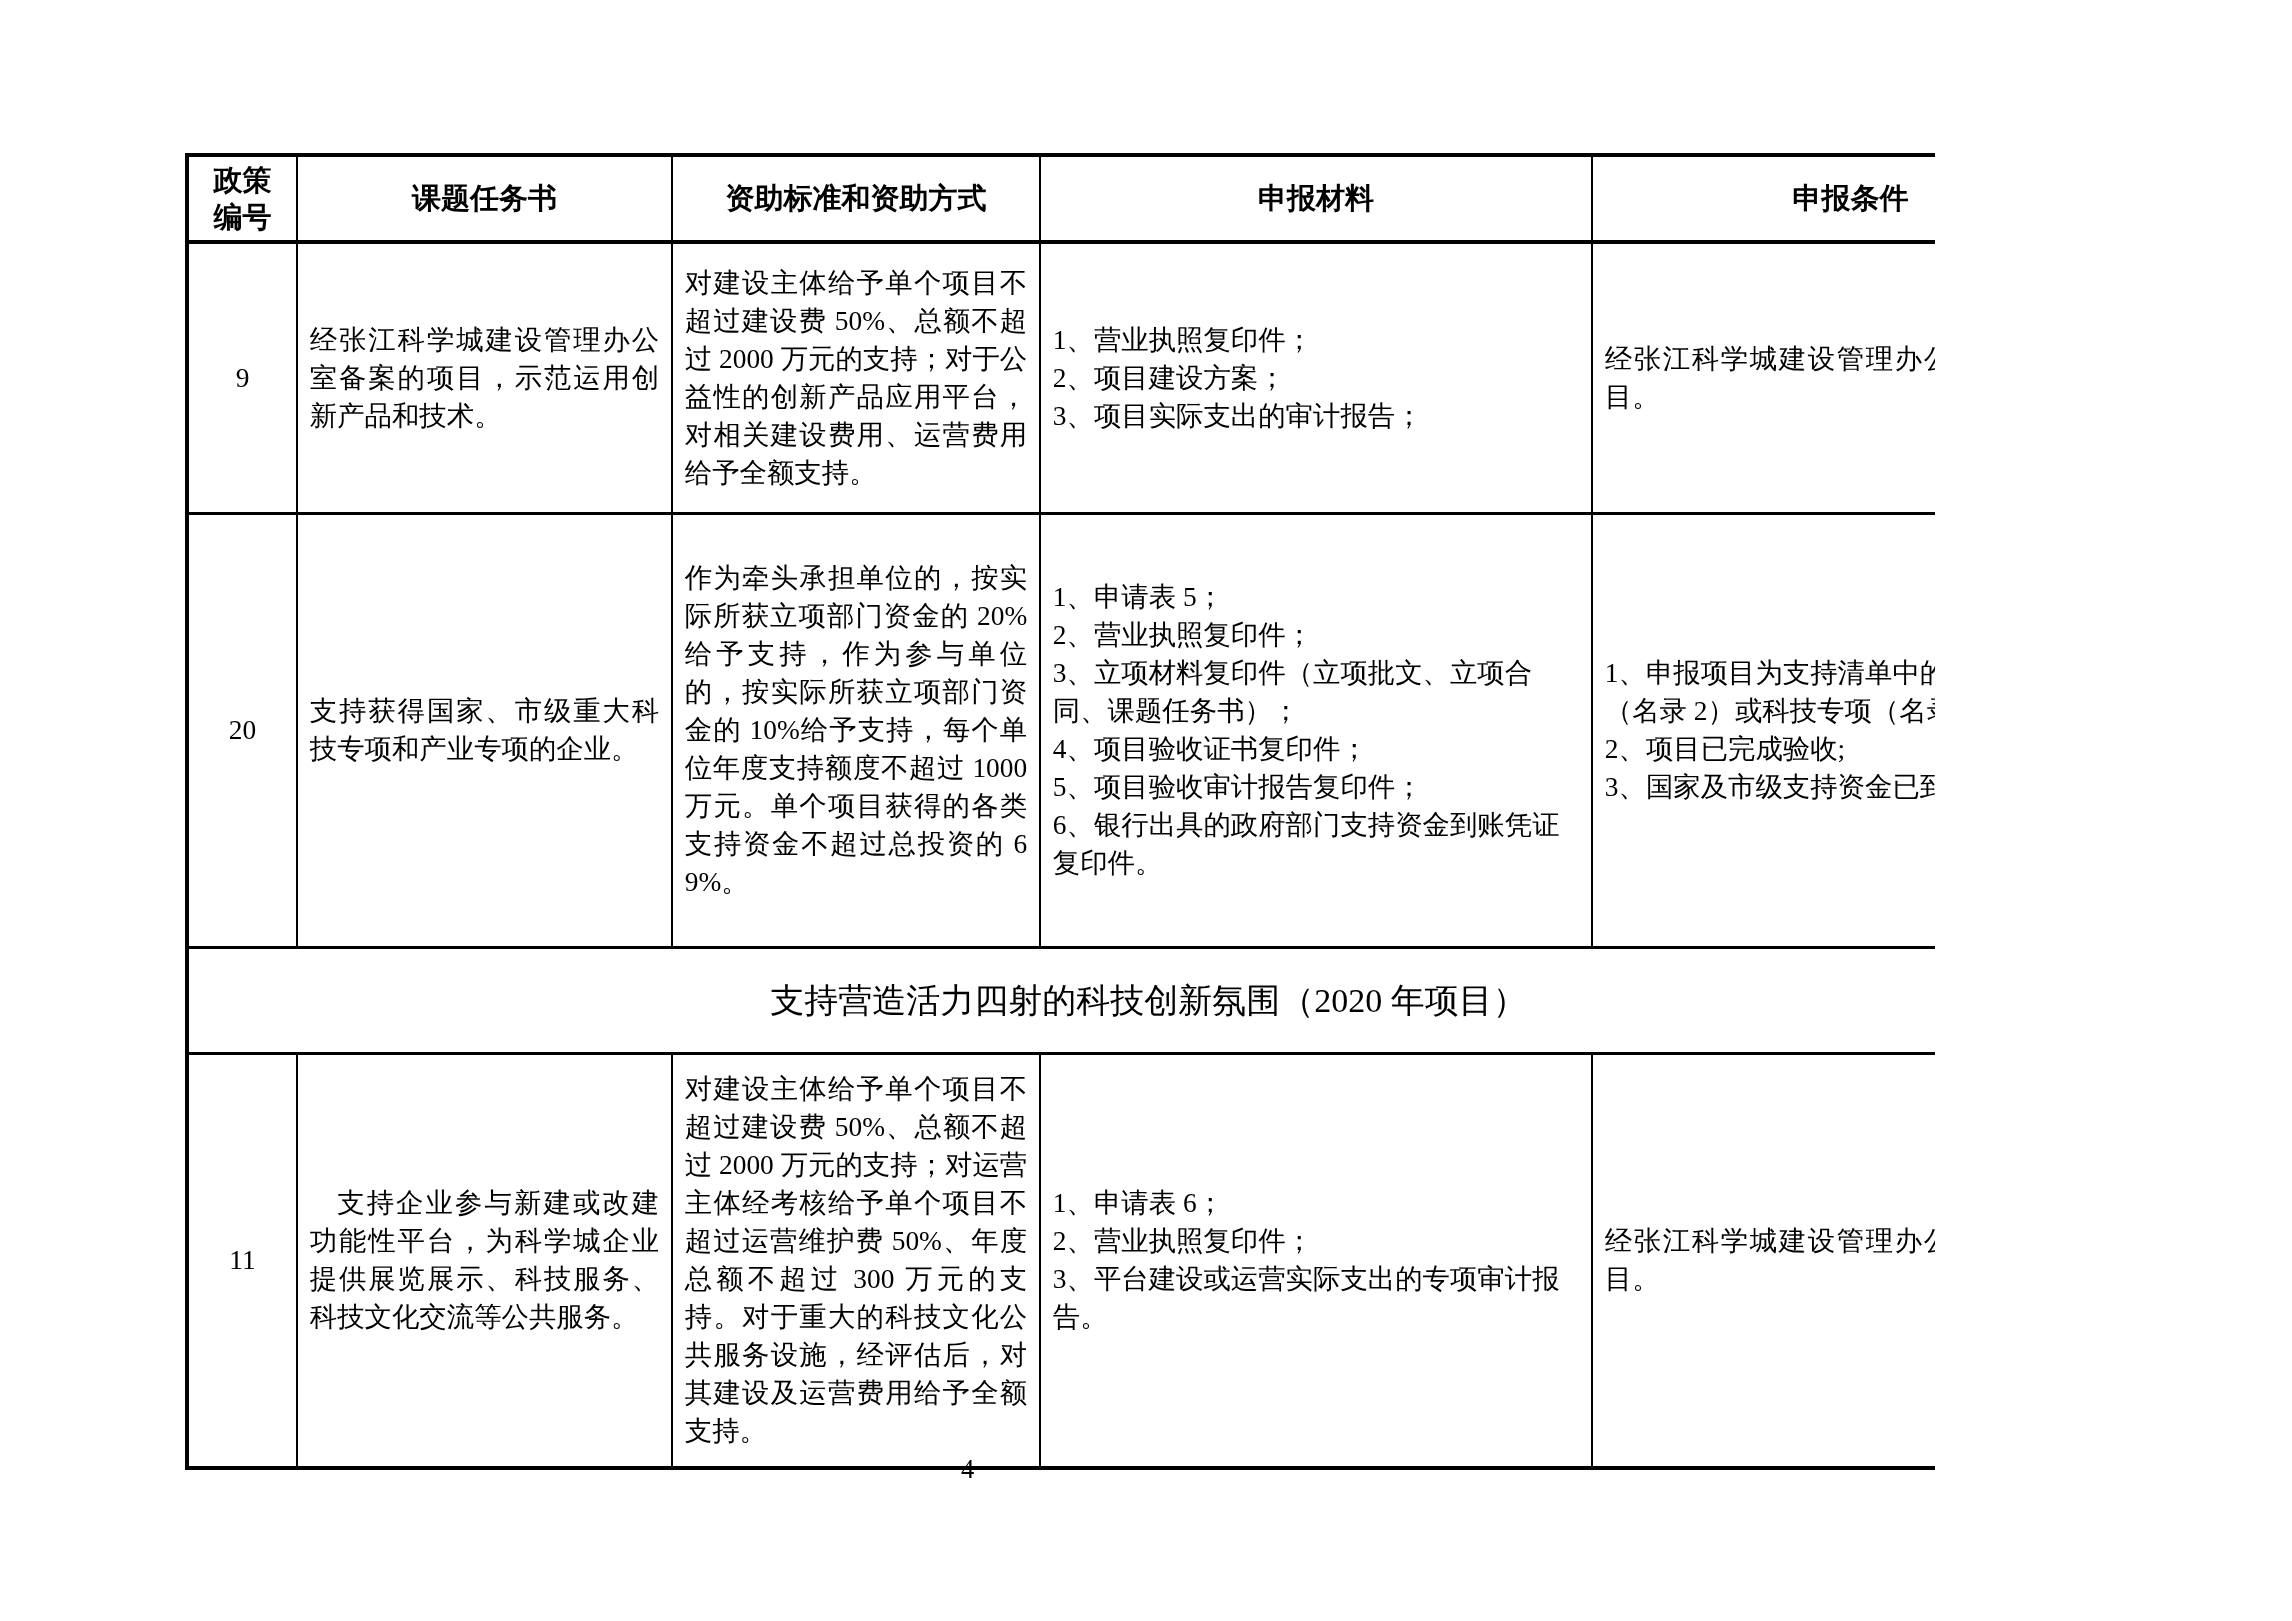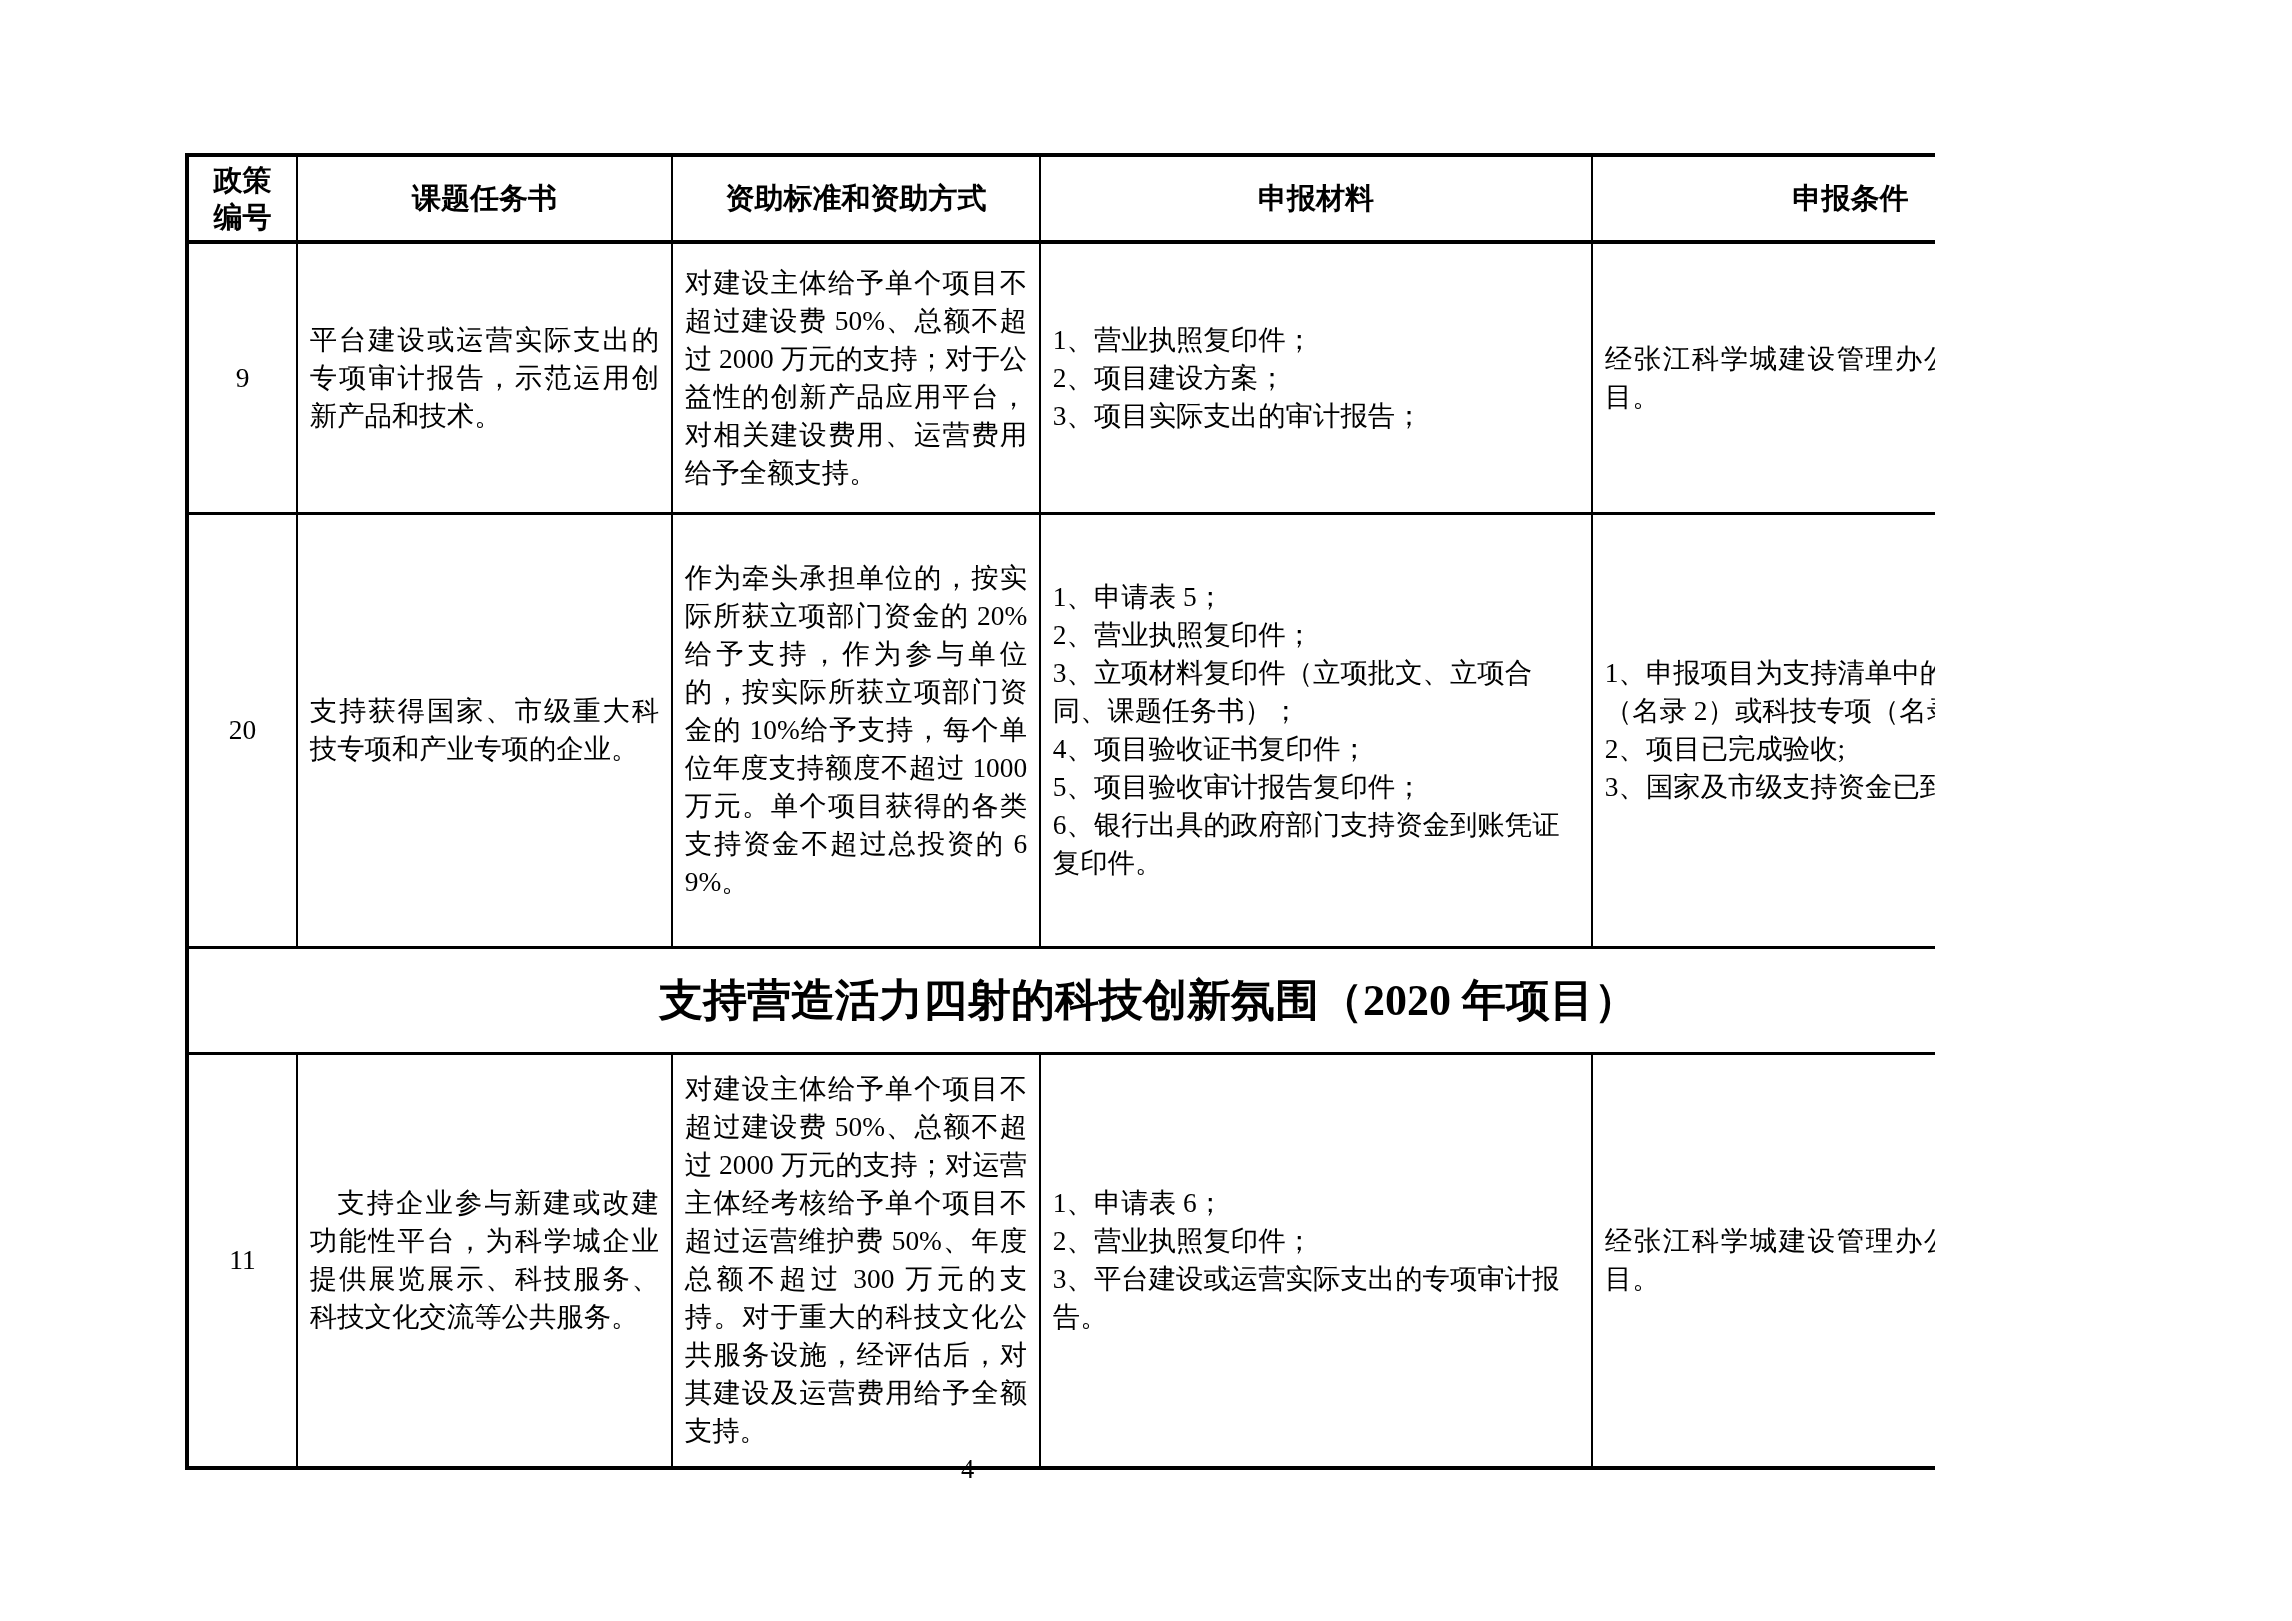--- a/index.html
+++ b/index.html
@@ -45,22 +45,22 @@
     line-height: 37px;
     border-bottom-width: 4.9px;
     padding: 2px 5.9px;
   }
   .row-9  td { height: 256px; }
   .row-10 td { height: 419px; }
   .row-11 td { height: 400px; }
   .section-row td {
     height: 103px;
     text-align: center;
-    font-weight: bold;
-    font-size: 44px;
+    font-weight: normal;
+    font-size: 34px;
     line-height: 43px;
     padding: 0 9.8px;
   }
   .cell-center { text-align: center; }
   .cell-justify {
     text-align: justify;
     text-align-last: left;
   }
   .pre-line { white-space: pre-line; }
   .lh47 { line-height: 46px; }
@@ -95,21 +95,21 @@
       <th class="pre-line">政策
 编号</th>
       <th>课题任务书</th>
       <th>资助标准和资助方式</th>
       <th>申报材料</th>
       <th>申报条件</th>
     </tr>
 
     <tr class="row-9">
       <td class="cell-center">9</td>
-      <td class="cell-justify">平台建设或运营实际支出的专项审计报告，示范运用创新产品和技术。</td>
+      <td class="cell-justify">经张江科学城建设管理办公室备案的项目，示范运用创新产品和技术。</td>
       <td class="cell-justify">对建设主体给予单个项目不超过建设费 50%、总额不超过 2000 万元的支持；对于公益性的创新产品应用平台，对相关建设费用、运营费用给予全额支持。</td>
       <td class="pre-line">1、营业执照复印件；
 2、项目建设方案；
 3、项目实际支出的审计报告；</td>
       <td class="cell-justify">经张江科学城建设管理办公室备案的项目。</td>
     </tr>
 
     <tr class="row-10">
       <td class="cell-center">20</td>
       <td class="cell-justify">支持获得国家、市级重大科技专项和产业专项的企业。</td>

